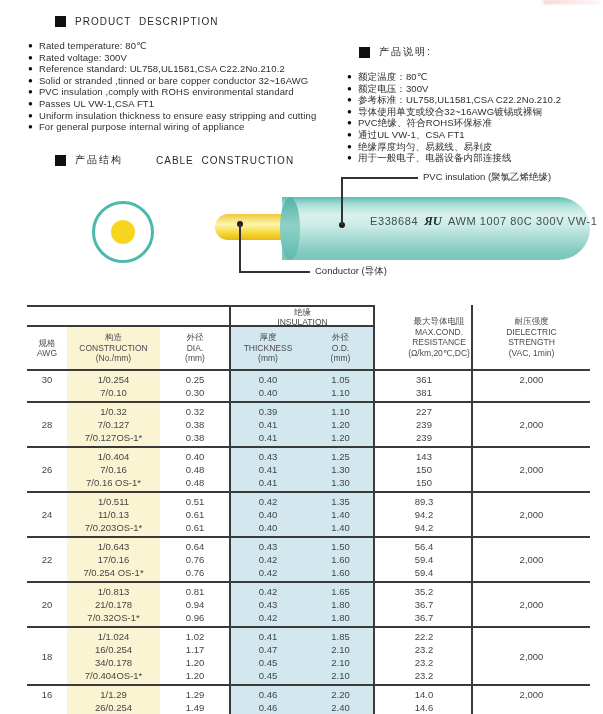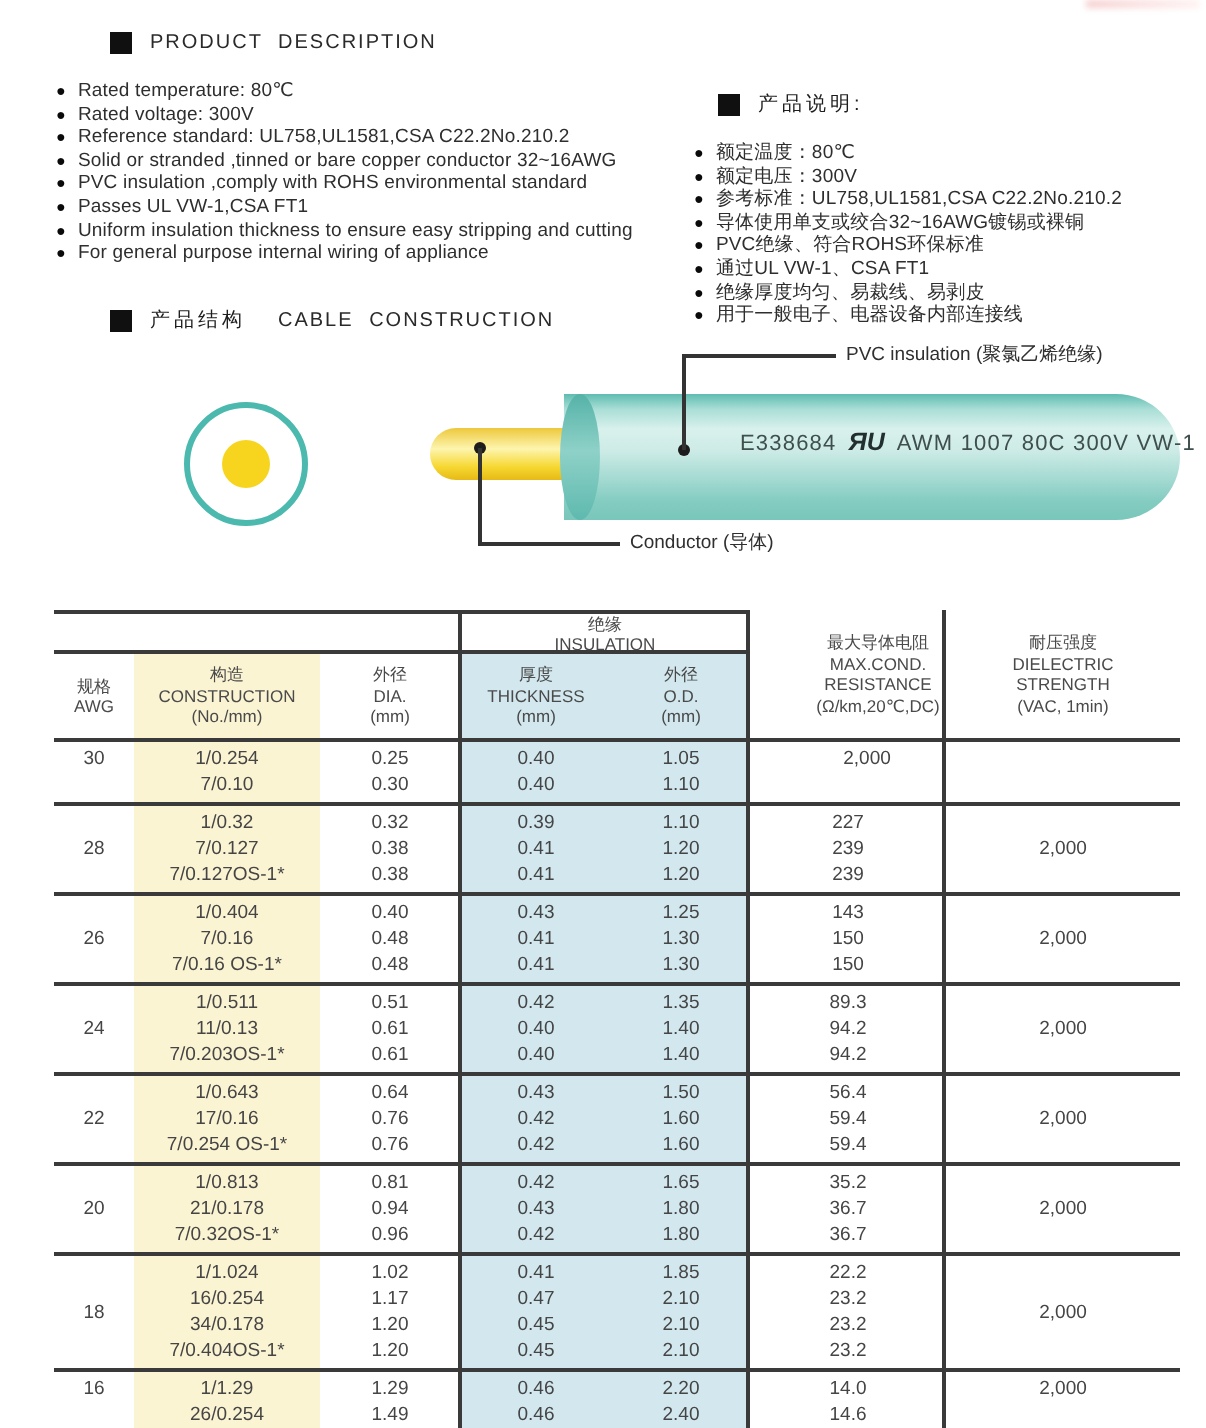--- a/index.html
+++ b/index.html
@@ -5,37 +5,37 @@
   html,body{margin:0;padding:0;}
   body{
     width:603px;height:714px;position:relative;overflow:hidden;background:#ffffff;
     font-family:"Liberation Sans","DejaVu Sans",sans-serif;color:#333;
   }
   .abs{position:absolute;}
   
   .sec-title{display:flex;align-items:center;font-size:10px;letter-spacing:1px;color:#1d1d1d;}
   .sq{display:inline-block;width:11px;height:11px;background:#101010;margin-right:9px;flex:0 0 auto;}
   .sec-title .zh{letter-spacing:2px;}
-  .sec-title .en{margin-left:16px;color:#2a2a2a;word-spacing:4px;}
+  .sec-title .en{margin-left:33px;color:#2a2a2a;word-spacing:4px;}
   
   .bullets{margin-top:0;}
   .bullet-item{display:flex;font-size:9.5px;line-height:11.6px;color:#2e2e2e;letter-spacing:0.1px;}
   .bullet-item .dot{font-size:8px;line-height:11.6px;margin-right:6px;color:#0a0a0a;flex:0 0 auto;}
   
   .xsec-outer{width:56px;height:56px;border:3px solid #4cb9ae;border-radius:50%;background:#fff;
     display:flex;align-items:center;justify-content:center;}
   .xsec-core{width:24px;height:24px;border-radius:50%;background:#f7d51e;}
   .rod{width:100px;height:26px;border-radius:13px 0 0 13px;
     background:linear-gradient(180deg,#edc83c 0%,#fdf5ae 40%,#f6d731 75%,#e6ba16 100%);}
   .cable{width:308px;height:63px;border-radius:0 32px 32px 0 / 0 50% 50% 0;
     background:linear-gradient(180deg,#5fbcb1 0%,#a9ded6 12%,#d9f1ed 28%,#cdebe6 45%,#a8dcd4 65%,#84ccc1 85%,#79c6ba 100%);}
   .cable-cut{position:absolute;left:-2px;top:0;width:20px;height:63px;border-radius:50%;
     background:linear-gradient(180deg,#55b2a7 0%,#8ed1c8 45%,#5fb9ae 100%);}
   .cable-print{position:absolute;left:88px;top:17px;font-size:11px;color:#3e4f4e;letter-spacing:0.6px;white-space:nowrap;}
-  .ul-mark{font-weight:bold;font-style:italic;font-size:12.5px;margin:0 6px;color:#222f2e;letter-spacing:0;}
+  .ul-mark{font-weight:bold;font-style:italic;font-size:12.5px;margin:0 6px;color:#222f2e;letter-spacing:0;font-family:Liberation Serif, serif;}
   .lead-line{background:#333;position:absolute;}
   .lead-dot{width:6px;height:6px;border-radius:50%;background:#1c1c1c;position:absolute;}
   .diag-label{position:absolute;font-size:9.5px;color:#2f2f2f;white-space:nowrap;}
   .red-smudge{left:543px;top:0;width:57px;height:4px;opacity:.55;filter:blur(1.5px);
     background:linear-gradient(90deg,rgba(226,96,96,.55),rgba(255,170,170,.3));}
   
   .tableC{left:27px;top:305px;width:563px;height:409px;position:absolute;font-size:9.5px;color:#454545;}
   .thead{position:absolute;left:0;top:0;width:563px;height:64px;border-bottom:2px solid #3a3a3a;}
   .hline{position:absolute;background:#3a3a3a;height:2px;}
   .topline{left:0;top:0;width:348px;}
@@ -220,20 +220,22 @@
       <div class="trow top">
         <div class="tcell c-awg">30</div>
         <div class="tcell c-con">1/0.254
 7/0.10</div>
         <div class="tcell c-dia">0.25
 0.30</div>
         <div class="tcell c-th">0.40
 0.40</div>
         <div class="tcell c-od">1.05
 1.10</div>
+        <div class="tcell c-res">361
+381</div>
         <div class="tcell c-diel">2,000</div>
       </div>
       <div class="trow">
         <div class="tcell c-awg">28</div>
         <div class="tcell c-con">1/0.32
 7/0.127
 7/0.127OS-1*</div>
         <div class="tcell c-dia">0.32
 0.38
 0.38</div>

